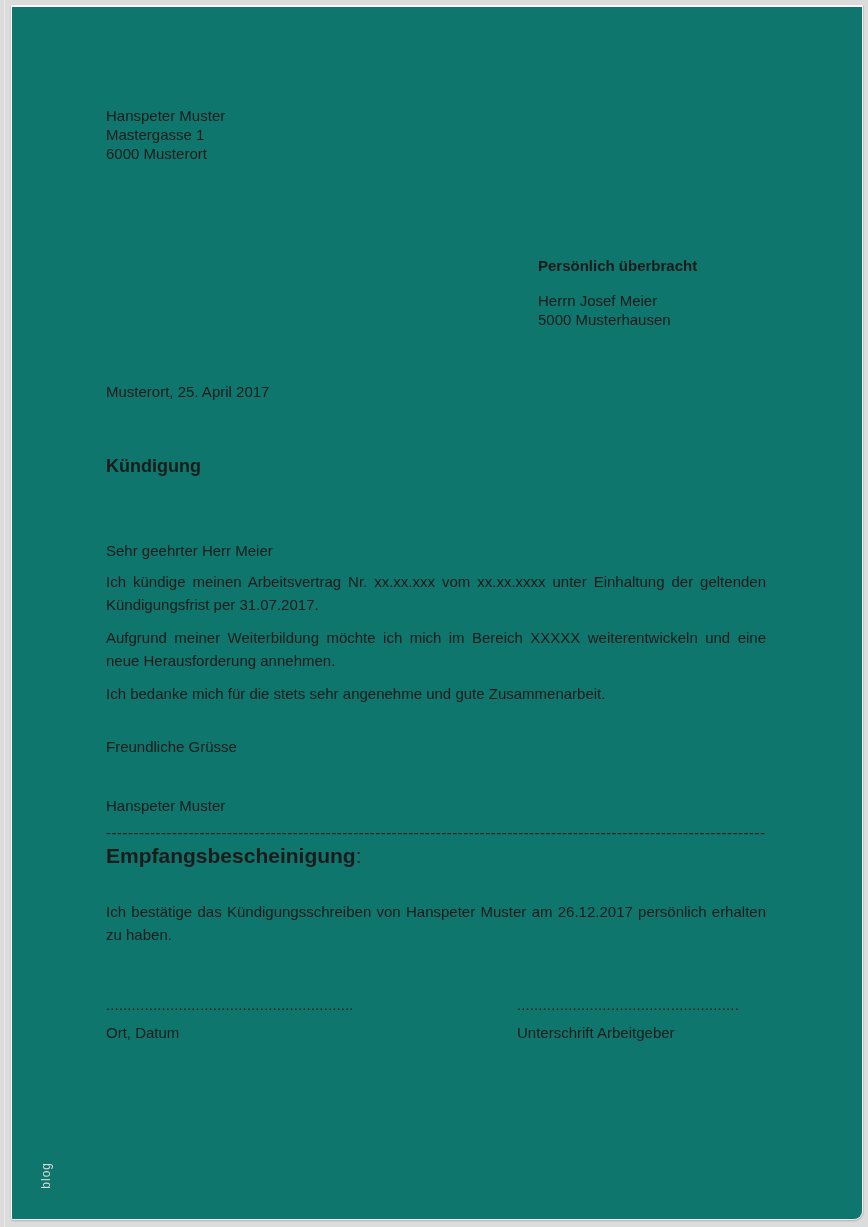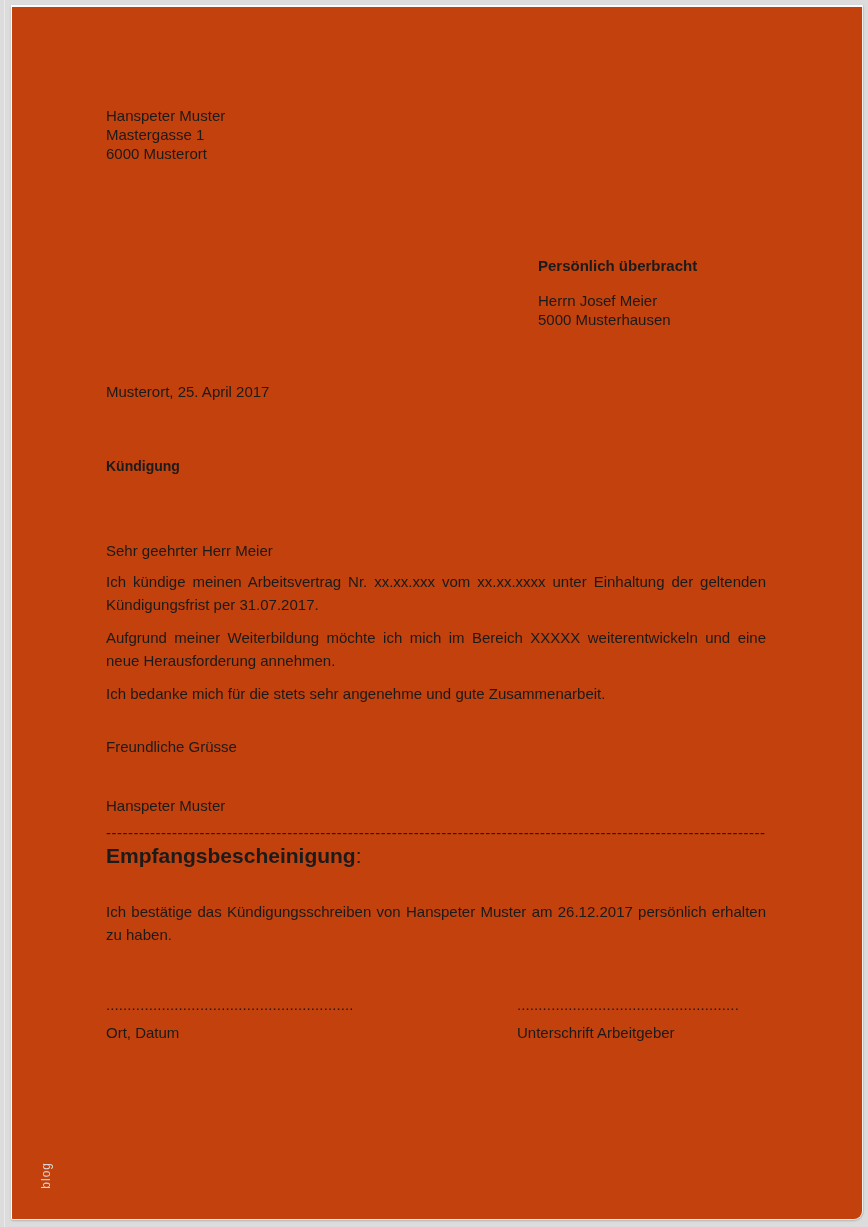--- a/index.html
+++ b/index.html
@@ -7,21 +7,21 @@
   body {
     background: #dcdcdc;
     font-family: "Liberation Sans", "DejaVu Sans", sans-serif;
     color: #1b1b1b;
     position: relative;
   }
   .canvas { position: absolute; inset: 0; }
   .page {
     position: absolute;
     top: 5px; left: 11px; right: 5px; bottom: 7px;
-    background: #c2410c;
+    background: #0f766e;
     border-top: 2px solid #fbfbfb;
     border-left: 1px solid #fdfdfd;
     border-right: 1px solid #f0f0f0;
     border-bottom: 1px solid #ededed;
     border-bottom-right-radius: 9px;
     border-bottom-left-radius: 2px;
     box-shadow: 0 1px 2px rgba(0,0,0,0.18), 1px 0 1px rgba(0,0,0,0.06);
   }
   .edge-line {
     position: absolute; top: 0; bottom: 0; left: 4px; width: 1px;
@@ -30,21 +30,21 @@
   .content {
     position: absolute; top: 0; left: 94px; width: 660px;
     font-size: 15px; line-height: 19px;
   }
   .addr div { line-height: 19px; }
   .sender { margin-top: 99px; }
   .recipient-wrap { margin-top: 93px; margin-left: 432px; }
   .delivery-note { font-weight: bold; line-height: 19px; }
   .recipient-addr { margin-top: 16px; }
   .dateline { margin-top: 53px; line-height: 19px; }
-  .subject { margin-top: 54px; font-size: 14px; font-weight: bold; line-height: 22px; }
+  .subject { margin-top: 54px; font-size: 18px; font-weight: bold; line-height: 22px; }
   .salutation { margin-top: 64px; line-height: 19px; }
   .para {
     margin-top: 10px; line-height: 23px; text-align: justify;
   }
   .para.first { }
   .greeting { margin-top: 32px; line-height: 19px; }
   .sig-name { margin-top: 40px; line-height: 19px; }
   .dashline {
     margin-top: 10px; line-height: 16px; font-size: 15px;
     white-space: nowrap; overflow: hidden; letter-spacing: 0.5px;

